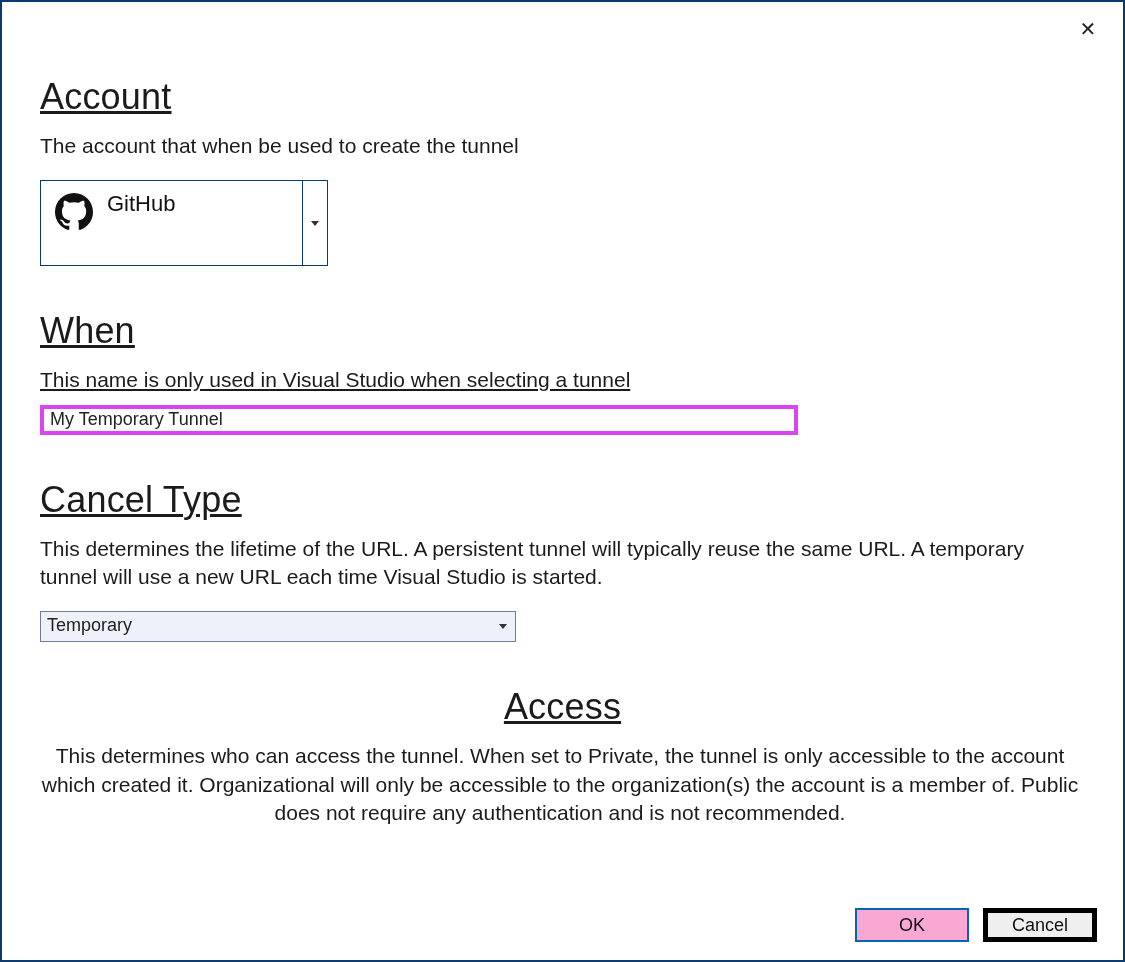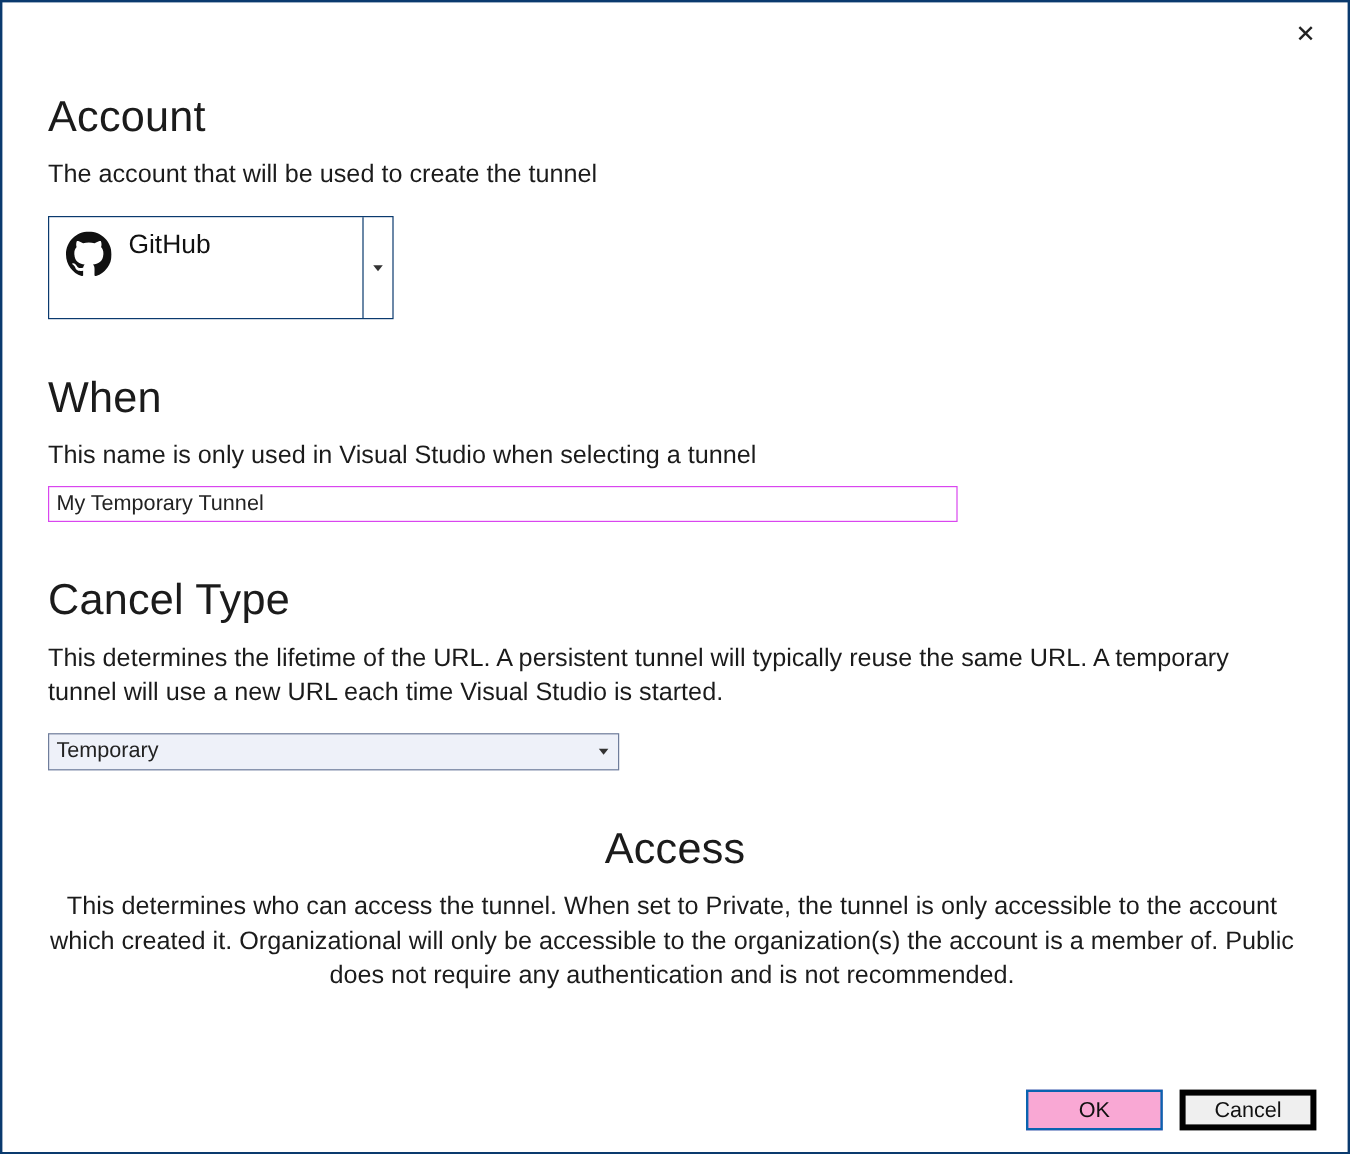--- a/index.html
+++ b/index.html
@@ -25,20 +25,21 @@
     background:transparent;
   }
   .section { margin-top:28px; }
   .section.first { margin-top:66px; }
   h1.heading {
     font-weight:300;
     font-size:36px;
     margin:0 0 14px 0;
     color:#1b1b1b;
     letter-spacing:0.2px;
+    text-decoration:underline;
   }
   .desc {
     font-size:21px;
     font-weight:400;
     color:#1b1b1b;
     margin:0 0 20px 0;
     line-height:1.35;
     max-width:1040px;
   }
   
@@ -65,21 +66,21 @@
   }
   .tri {
     width:0;height:0;
     border-left:4px solid transparent;
     border-right:4px solid transparent;
     border-top:5px solid #333;
   }
   
   .text-input {
     width:758px; height:30px;
-    border:1px solid #d946ef;
+    border:4px solid #d946ef;
     background:#fff;
     font-size:18px;
     padding:2px 6px;
     color:#222;
     font-family:inherit;
   }
   
   .combo {
     width:476px; height:31px;
     border:1px solid #6f7d9b;
@@ -118,21 +119,21 @@
 <div class="window">
 
   <div class="close-wrap">
     <div class="close-btn">
       <span>✕</span>
     </div>
   </div>
 
   <div class="section first">
     <h1 class="heading">Account</h1>
-    <p class="desc">The account that will be used to create the tunnel</p>
+    <p class="desc">The account that when be used to create the tunnel</p>
     <div class="account-select">
       <div class="account-main">
         <span class="gh-icon">
           <svg viewBox="0 0 16 16" width="38" height="38" fill="#111">
             <path d="M8 0C3.58 0 0 3.58 0 8c0 3.54 2.29 6.53 5.47 7.59.4.07.55-.17.55-.38
             0-.19-.01-.82-.01-1.49-2.01.37-2.53-.49-2.69-.94-.09-.23-.48-.94-.82-1.13-.28-.15-.68-.52
             -.01-.53.63-.01 1.08.58 1.23.82.72 1.21 1.87.87 2.33.66.07-.52.28-.87.51-1.07
             -1.78-.2-3.64-.89-3.64-3.95 0-.87.31-1.59.82-2.15-.08-.2-.36-1.02.08-2.12
             0 0 .67-.21 2.2.82.64-.18 1.32-.27 2-.27.68 0 1.36.09 2 .27 1.53-1.04 2.2-.82
             2.2-.82.44 1.1.16 1.92.08 2.12.51.56.82 1.27.82 2.15 0 3.07-1.87 3.75-3.65
@@ -143,21 +144,21 @@
         <span class="gh-label">GitHub</span>
       </div>
       <div class="account-drop">
         <span class="tri"></span>
       </div>
     </div>
   </div>
 
   <div class="section" style="margin-top:44px;">
     <h1 class="heading">When</h1>
-    <p class="desc" style="margin-bottom:10px;">This name is only used in Visual Studio when selecting a tunnel</p>
+    <p class="desc" style="margin-bottom:10px;text-decoration:underline;">This name is only used in Visual Studio when selecting a tunnel</p>
     <input type="text" class="text-input" value="My Temporary Tunnel" style="">
   </div>
 
   <div class="section" style="margin-top:44px;">
     <h1 class="heading">Cancel Type</h1>
     <p class="desc">This determines the lifetime of the URL. A persistent tunnel will typically reuse the same URL. A temporary tunnel will use a new URL each time Visual Studio is started.</p>
     <div class="combo">
       <div class="combo-text">Temporary</div>
       <div class="combo-btn">
         <span class="tri"></span>

